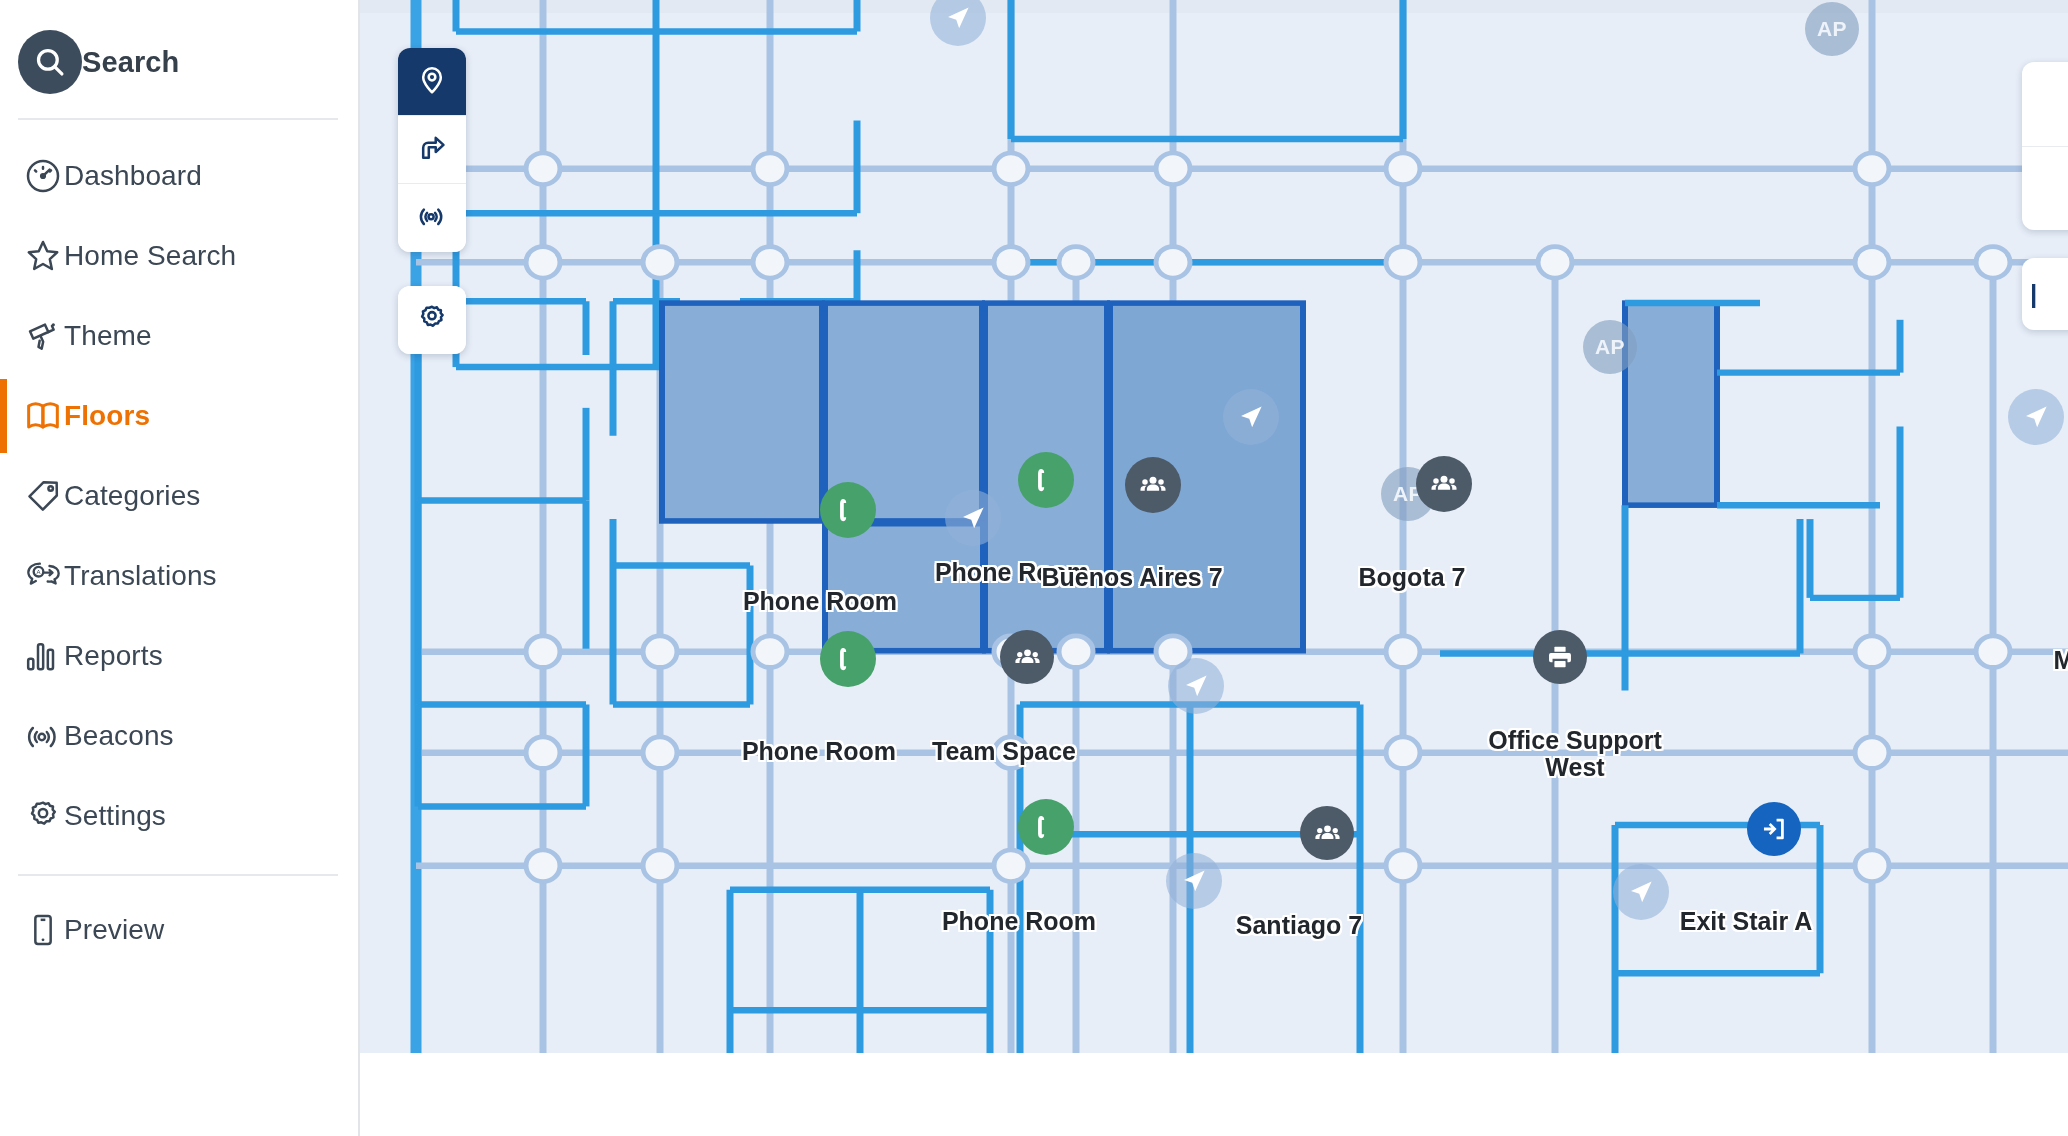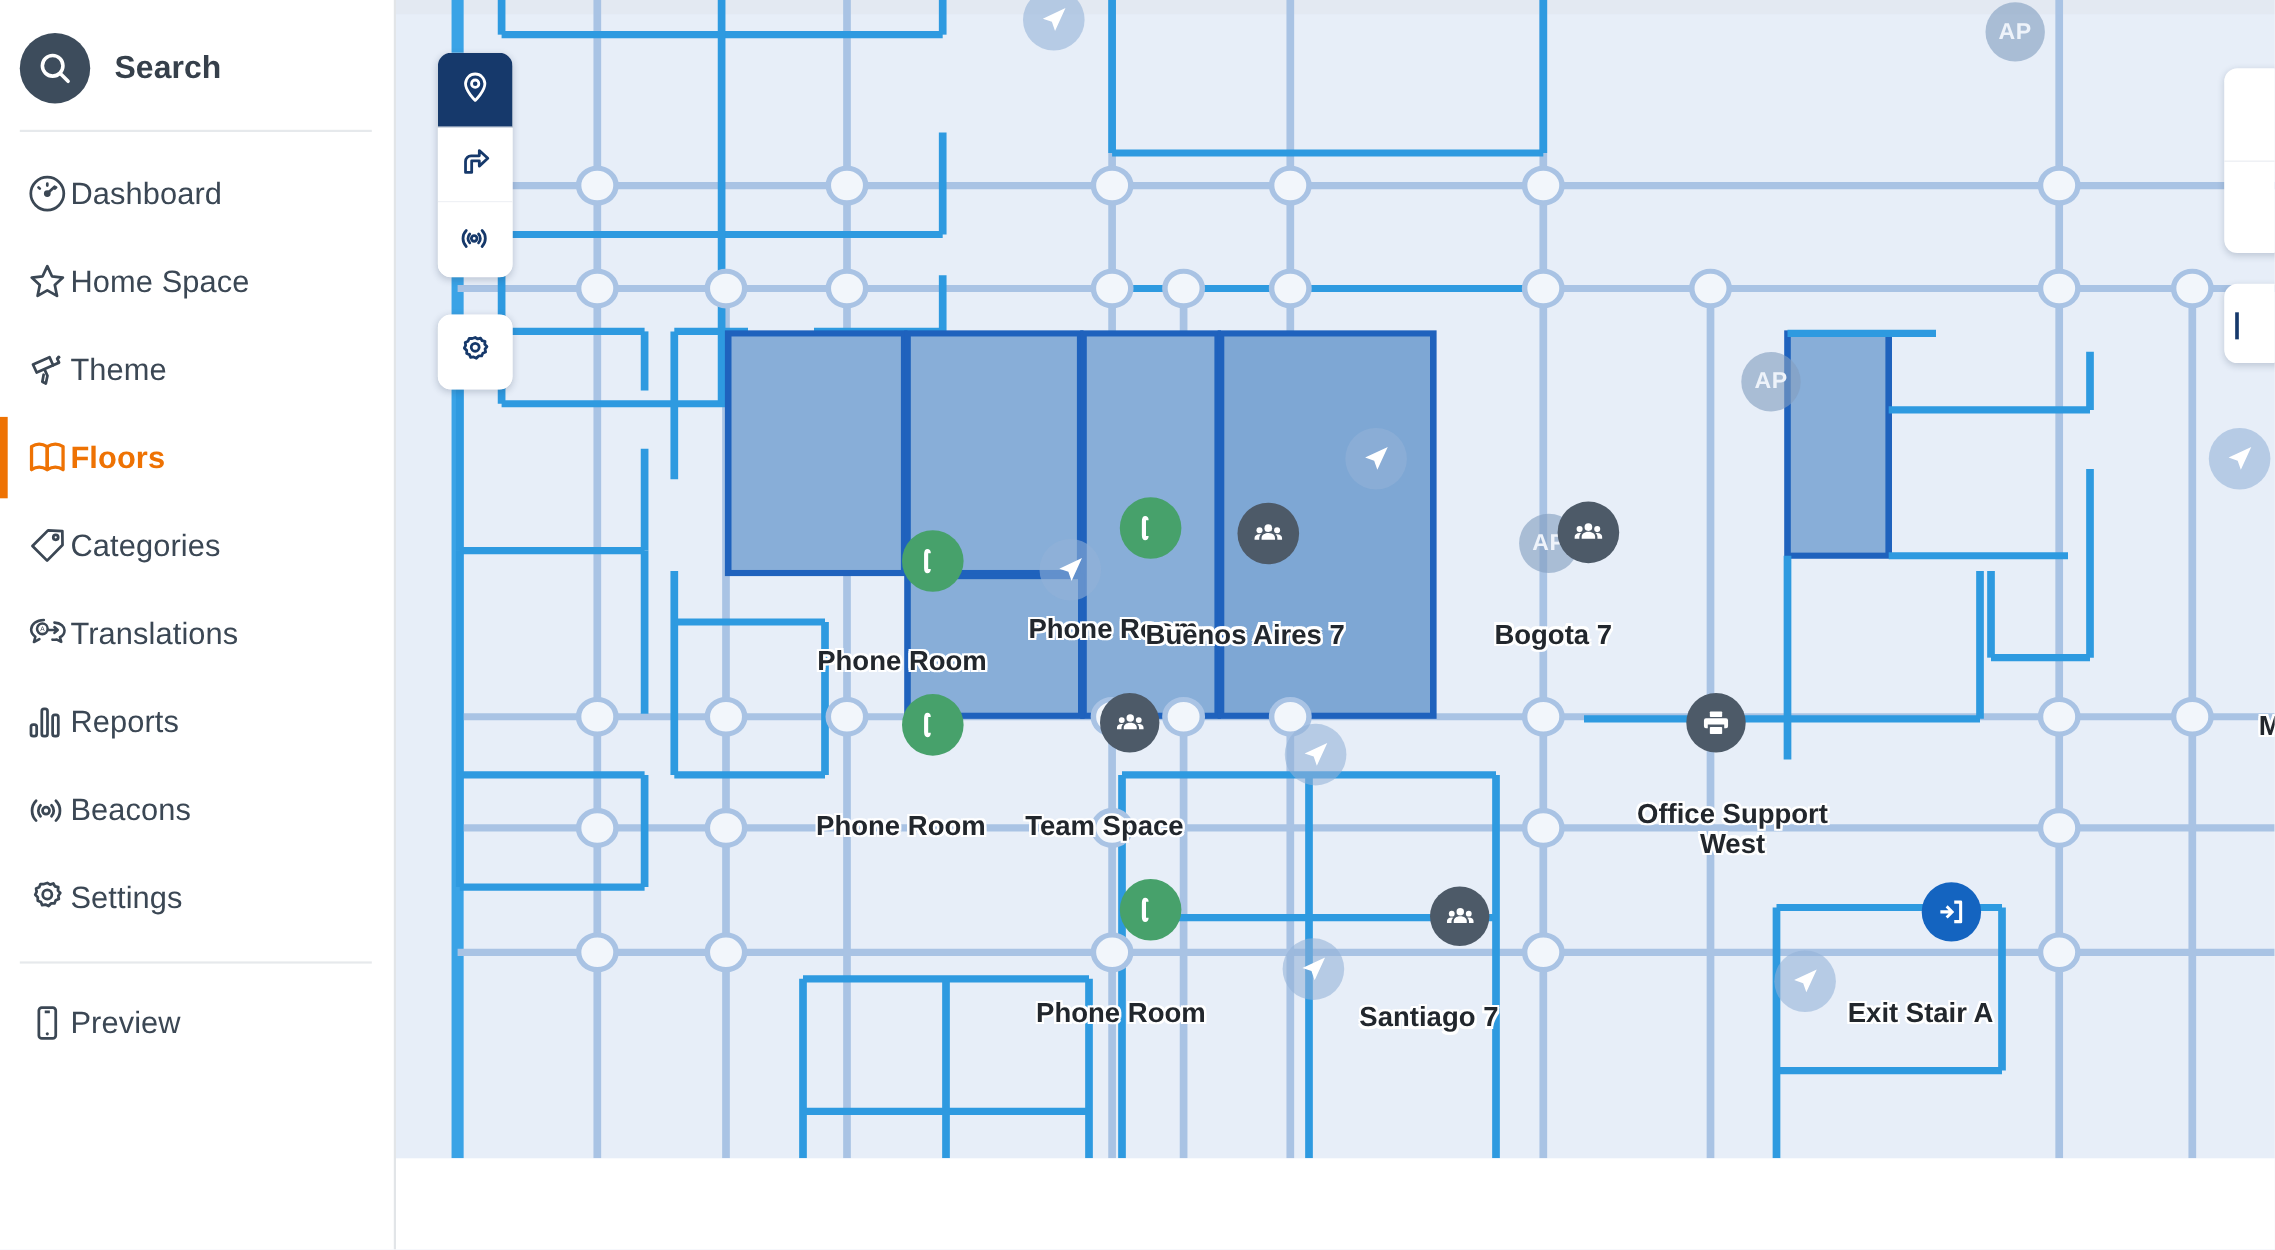--- a/index.html
+++ b/index.html
@@ -16,21 +16,20 @@
     height: 1136px;
     background: #ffffff;
     border-right: 2px solid #e2e5e8;
     flex: 0 0 360px;
     position: relative;
     padding-top: 26px;
   }
   .search-row {
     display: flex;
     align-items: center;
-    gap: 22px;
     padding: 0 0 0 18px;
     height: 72px;
     cursor: pointer;
   }
   .search-circle {
     width: 64px; height: 64px; border-radius: 50%;
     background: #3d4c5c;
     display: flex; align-items: center; justify-content: center;
     flex: 0 0 64px;
   }
@@ -208,21 +207,21 @@
         </span>
         <span class="nav-label">Dashboard</span>
       </div>
 
       <div class="nav-item">
         <span class="nav-icon">
           <svg width="40" height="40" viewBox="0 0 24 24" fill="none" stroke="#3b4754" stroke-width="1.5" stroke-linejoin="round">
             <path d="M12 3.6 L14.55 9.1 L20.5 9.8 L16.1 13.9 L17.3 19.8 L12 16.8 L6.7 19.8 L7.9 13.9 L3.5 9.8 L9.45 9.1 Z"></path>
           </svg>
         </span>
-        <span class="nav-label">Home Space</span>
+        <span class="nav-label">Home Search</span>
       </div>
 
       <div class="nav-item">
         <span class="nav-icon">
           <svg width="40" height="40" viewBox="0 0 24 24" fill="none" stroke="#3b4754" stroke-width="1.5" stroke-linecap="round" stroke-linejoin="round">
             <path d="M4.2 9.2 L13.2 5.2 L15.2 9.6 L6.2 13.6 Z"></path>
             <path d="M15.2 9.6 L18.4 8.2 L17.4 6.0"></path>
             <path d="M10.8 12.6 L12.1 15.4 L11.2 19.6 L9.3 18.6 L10.0 14.8"></path>
             <circle cx="18.2" cy="5.3" r=".95" fill="#3b4754" stroke="none"></circle>
           </svg>

